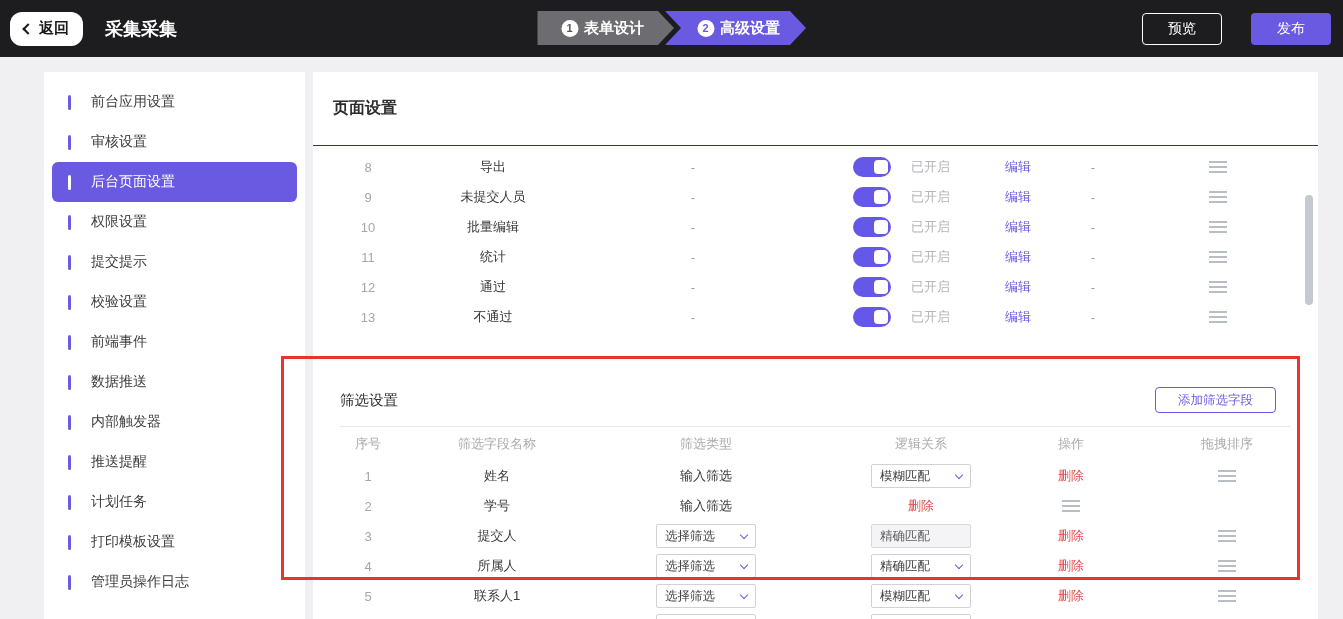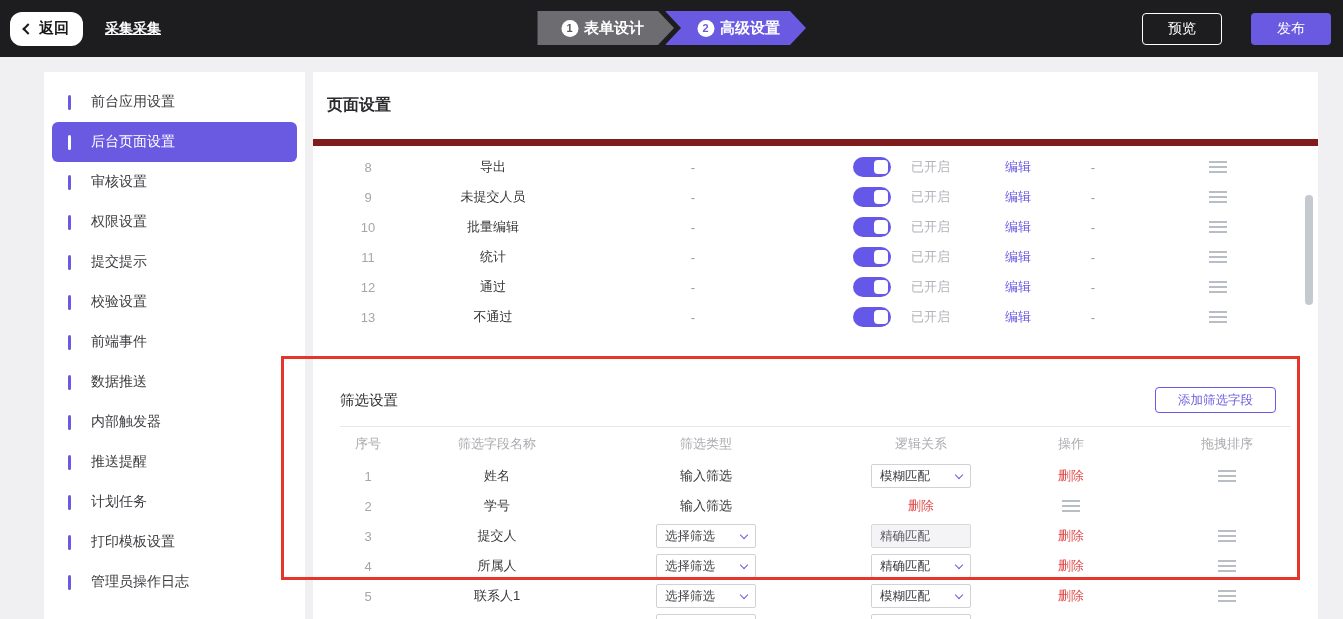--- a/index.html
+++ b/index.html
@@ -9,21 +9,21 @@
     background:#f0f0f2; font-family:"Liberation Sans","DejaVu Sans",sans-serif;
   }
   
   .hdr { position:absolute; left:0; top:0; width:100%; height:57px;
     background:#1d1d20; display:flex; align-items:center; z-index:5; }
   .back-btn { margin-left:10px; background:#fff; border:none; border-radius:12px;
     height:34px; padding:0 14px; font-size:15px; font-weight:bold; color:#1a1a1a;
     display:flex; align-items:center; gap:7px; cursor:pointer; font-family:inherit; }
   .back-ico { width:8px; height:8px; border-left:2px solid #1a1a1a;
     border-bottom:2px solid #1a1a1a; transform:rotate(45deg); margin-top:1px; }
-  .hdr-title { color:#fff; font-size:14px; font-weight:bold; margin-left:22px;text-decoration:underline; }
+  .hdr-title { color:#fff; font-size:18px; font-weight:bold; margin-left:22px; }
   .steps { position:absolute; left:50%; top:11px; transform:translateX(-50%);
     display:flex; height:34px; }
   .step { display:flex; align-items:center; color:#fff; font-size:15px;
     font-weight:bold; cursor:pointer; white-space:nowrap; }
   .step-1 { background:#6c6c71; padding:0 30px 0 24px;
     clip-path:polygon(0 0,calc(100% - 16px) 0,100% 50%,calc(100% - 16px) 100%,0 100%); }
   .step-2 { background:#6a5ae1; margin-left:-9px; padding:0 26px 0 32px;
     clip-path:polygon(0 0,calc(100% - 16px) 0,100% 50%,calc(100% - 16px) 100%,0 100%,16px 50%); }
   .stepnum { width:17px; height:17px; border-radius:50%; background:#fff;
     display:inline-flex; align-items:center; justify-content:center;
@@ -40,22 +40,22 @@
     background:#fff; padding-top:10px; }
   .side-item { height:40px; margin:0 8px; display:flex; align-items:center;
     border-radius:6px; color:#3c3c40; font-size:14px; cursor:pointer; }
   .side-item .bar { width:3px; height:15px; border-radius:2px; background:#6a5ae1;
     margin:0 20px 0 16px; flex:0 0 auto; }
   .side-item.active { background:#6a5ae1; color:#fff; }
   .side-item.active .bar { background:#fff; }
   
   .main { position:absolute; left:313px; top:72px; width:1005px; bottom:0;
     background:#fff; overflow:hidden; }
-  .main-title-row { height:74px; border-bottom:7px solid #7f1d1d;
-    display:flex; align-items:center; padding-left:14px; }
+  .main-title-row { height:74px; border-bottom:1px solid #7f1d1d;
+    display:flex; align-items:center; padding-left:20px; }
   .main-title-row h2 { margin:0; font-size:16px; color:#2b2b2e; }
   .ps-rows { padding-top:6px; }
   .ps-row { display:grid; grid-template-columns:110px 140px 260px 150px 90px 60px 190px;
     height:30px; align-items:center; font-size:13px; }
   .cell-c { text-align:center; }
   .idx { color:#a6a6ab; }
   .name { color:#38383c; }
   .dash { color:#9a9aa0; }
   .toggle-cell { display:flex; align-items:center; padding-left:30px;gap:8px; }
   .toggle { width:38px; height:20px; border-radius:10px; background:#6558e8;
@@ -119,27 +119,27 @@
     <button class="btn-preview">预览</button>
     <button class="btn-publish">发布</button>
   </div>
 </div>
 
 <aside class="sidebar" id="sidebar">
     <div class="side-item">
       <span class="bar"></span>
       <span>前台应用设置</span>
     </div>
+    <div class="side-item">
+      <span class="bar"></span>
+      <span>审核设置</span>
+    </div>
     <div class="side-item active">
       <span class="bar"></span>
       <span>后台页面设置</span>
-    </div>
-    <div class="side-item">
-      <span class="bar"></span>
-      <span>审核设置</span>
     </div>
     <div class="side-item">
       <span class="bar"></span>
       <span>权限设置</span>
     </div>
     <div class="side-item">
       <span class="bar"></span>
       <span>提交提示</span>
     </div>
     <div class="side-item">

